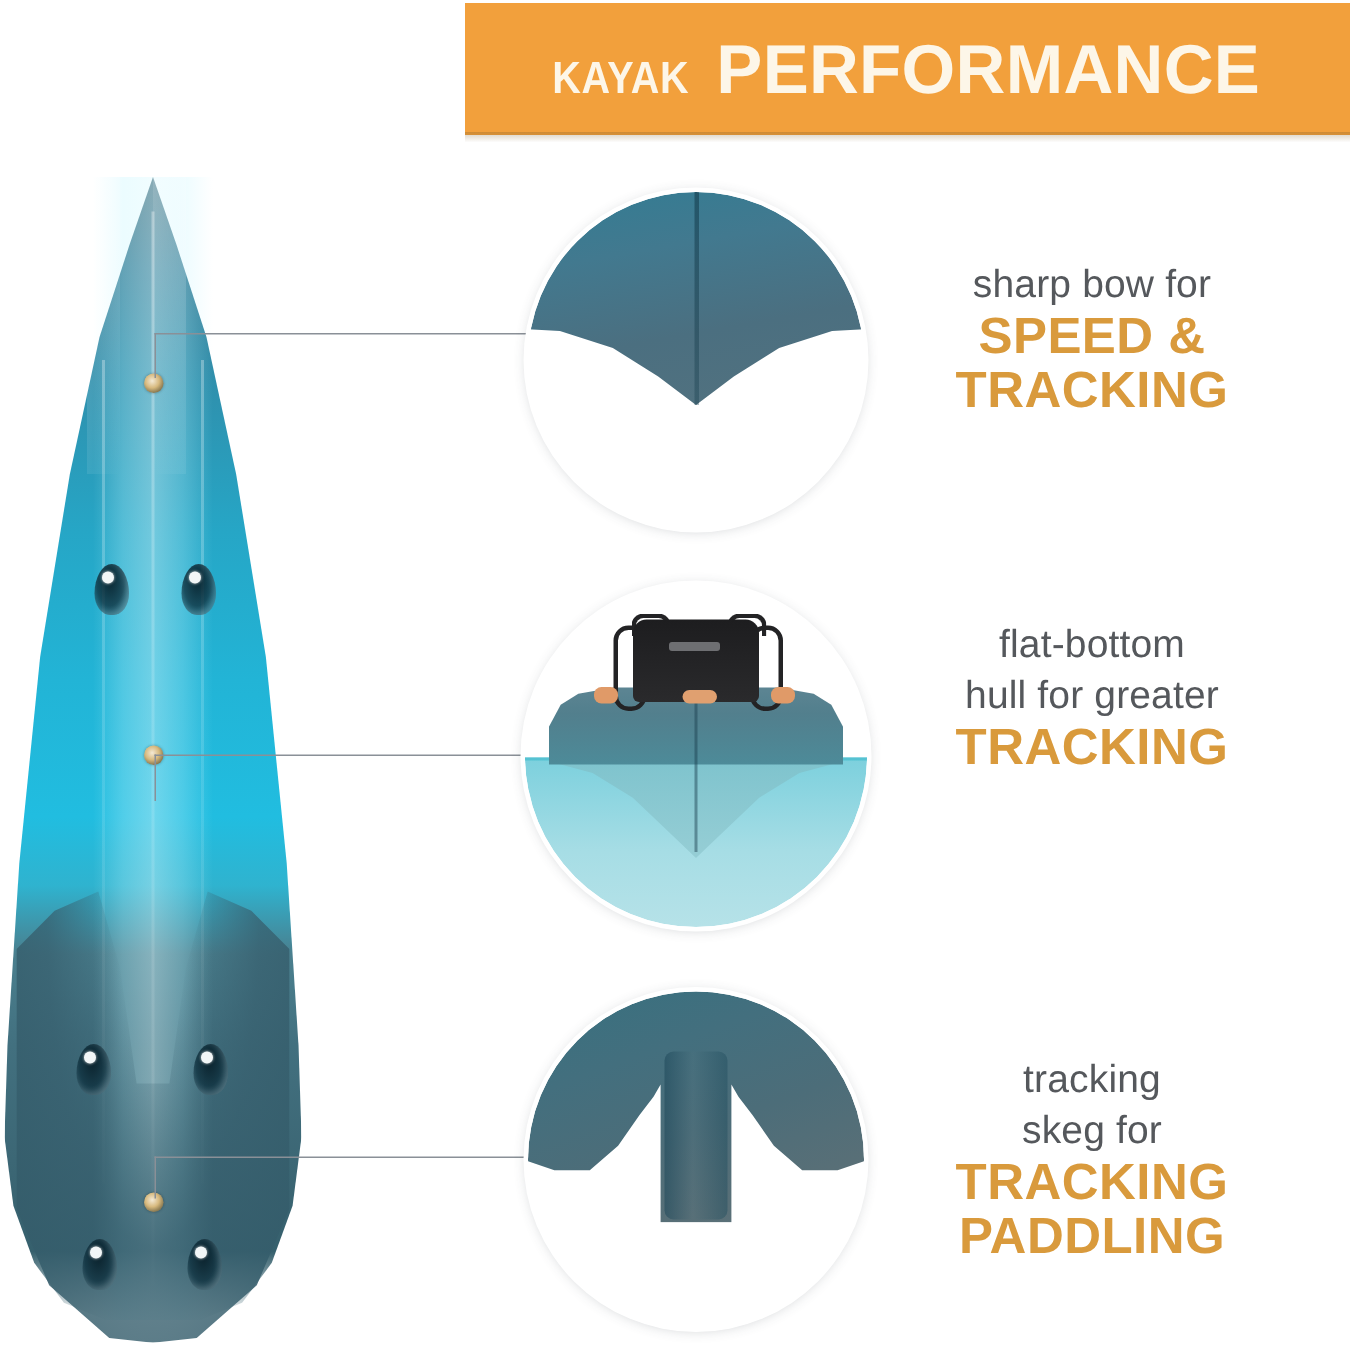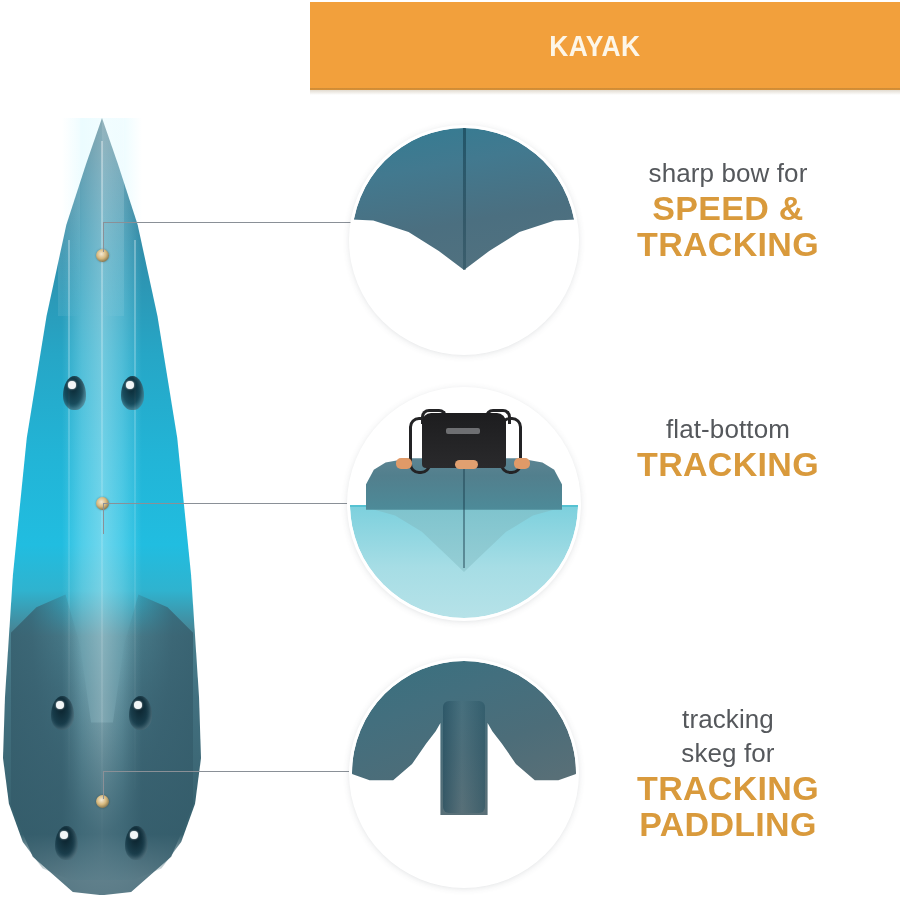--- a/index.html
+++ b/index.html
@@ -32,21 +32,21 @@
   
   .callout{position:absolute;text-align:center;width:300px;left:578px;}
   .callout .plain{
     color:#55585c;font-size:26px;line-height:34px;font-weight:400;
     letter-spacing:.1px;
   }
   .callout .accent{
     color:#d99a3c;font-size:34px;line-height:36px;font-weight:700;
     letter-spacing:.3px;
   }
-  #callout-1{top:156px;}
+  #callout-1{top:172px;}
   #callout-2{top:412px;}
   #callout-3{top:702px;}
 
   
   .leader{position:absolute;height:1px;background:#8a9097;}
   .leader-stub{position:absolute;width:1px;background:#8a9097;}
 
   
   .detail{
     position:absolute;border-radius:50%;overflow:hidden;background:#ffffff;
@@ -203,20 +203,21 @@
 </style>
 </head>
 <body>
 
 <div id="stage">
 
   <div class="banner">
     <div class="banner-bg"></div>
     <div class="banner-text">
       <span class="banner-kayak">KAYAK</span>
+      <span class="banner-perf">PERFORMANCE</span>
     </div>
   </div>
   <div class="banner-shadow" style="left:310px;"></div>
 
   <div id="kayak">
     <div class="body"></div>
     <div class="midstripe"></div>
     <div class="ridge-l"></div>
     <div class="ridge-r"></div>
     <div class="keelline"></div>
@@ -295,20 +296,21 @@
   </div>
 
   <div class="callout" id="callout-1">
     <div class="plain">sharp bow for</div>
     <div class="accent">SPEED &amp;</div>
     <div class="accent">TRACKING</div>
   </div>
 
   <div class="callout" id="callout-2">
     <div class="plain">flat-bottom</div>
+    <div class="plain">hull for greater</div>
     <div class="accent">TRACKING</div>
   </div>
 
   <div class="callout" id="callout-3">
     <div class="plain">tracking</div>
     <div class="plain">skeg for</div>
     <div class="accent">TRACKING</div>
     <div class="accent">PADDLING</div>
   </div>
 

